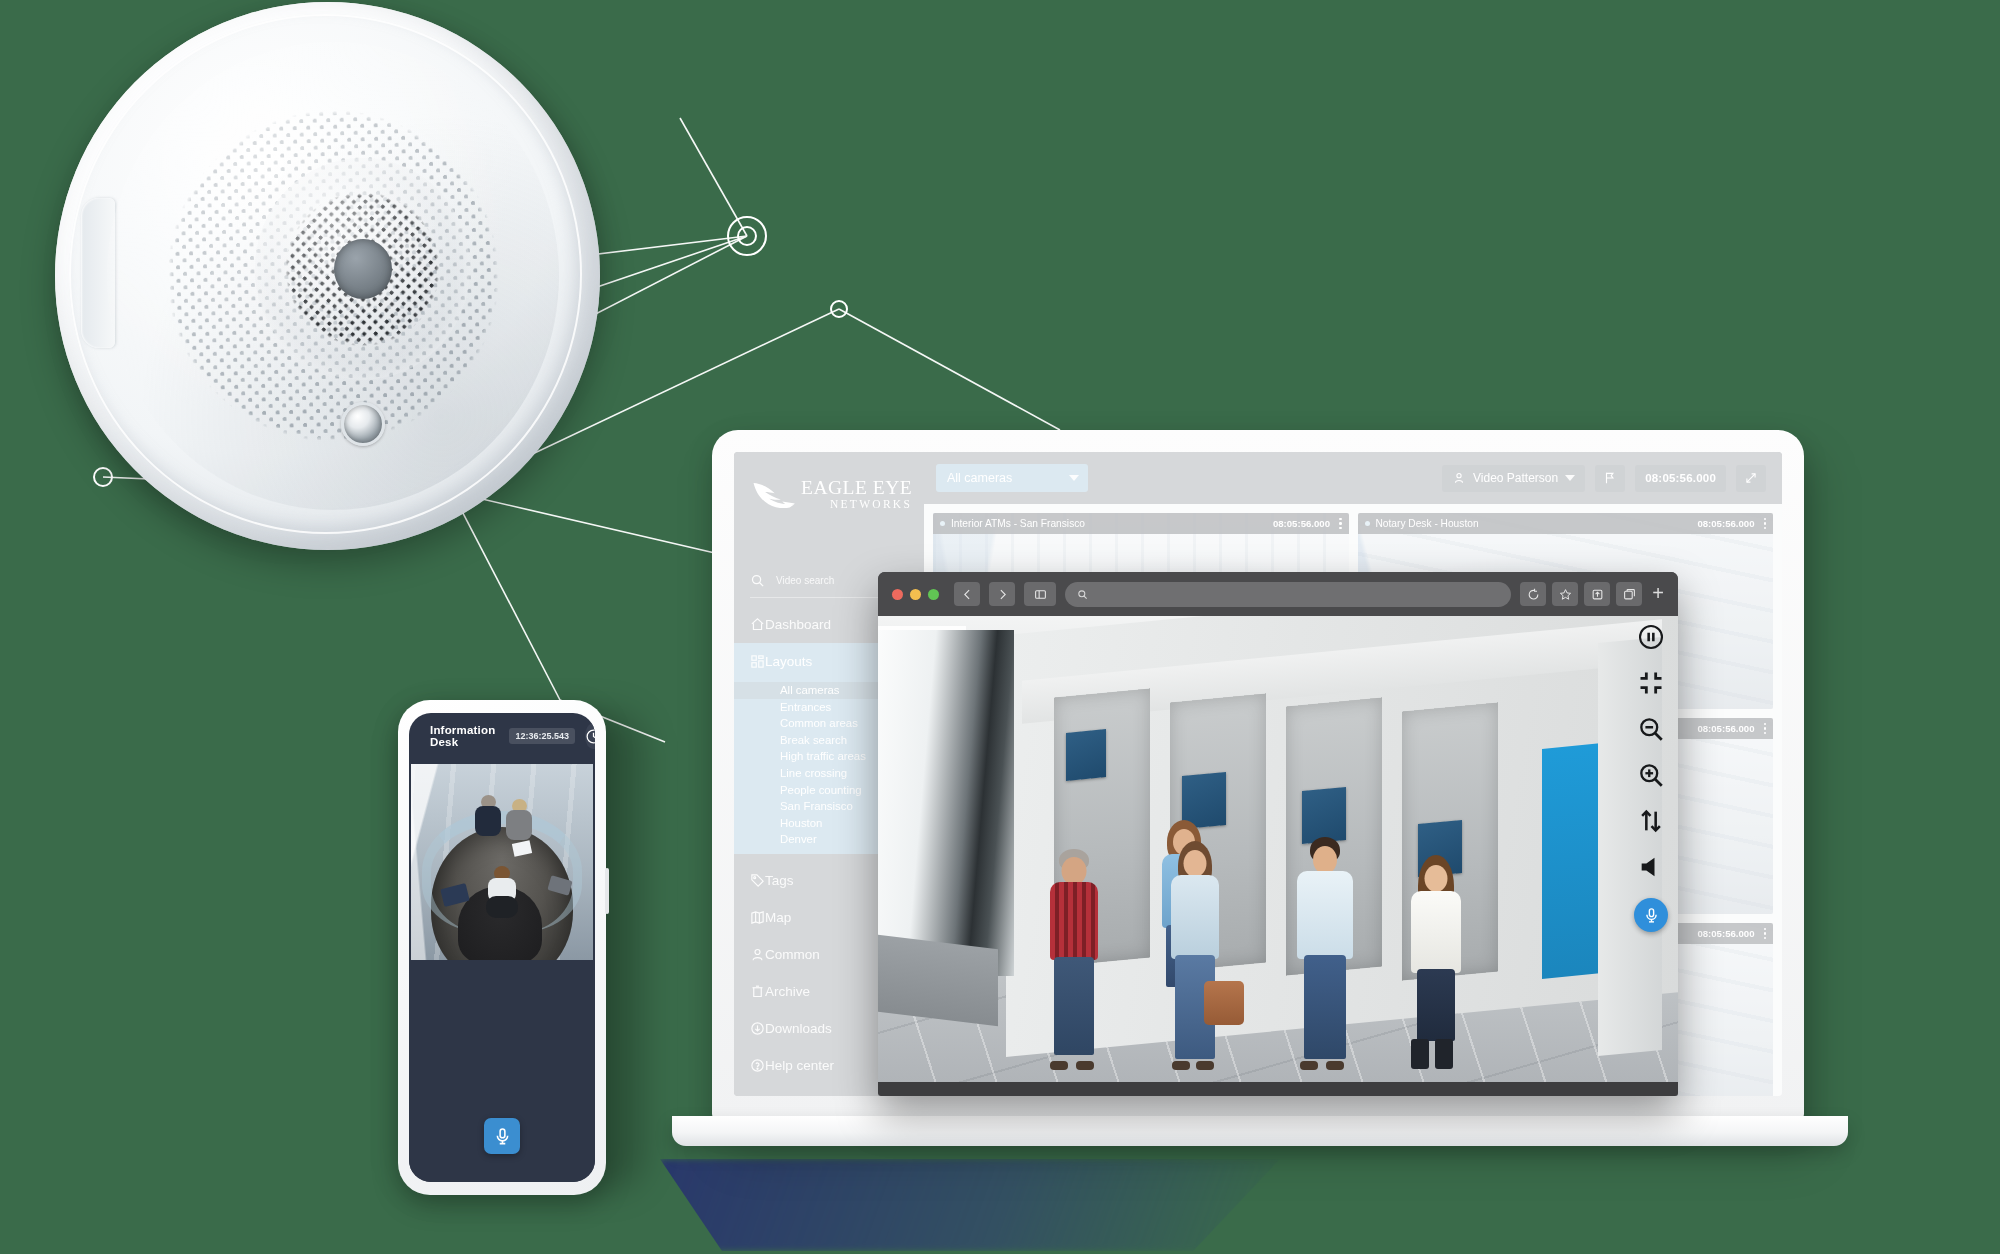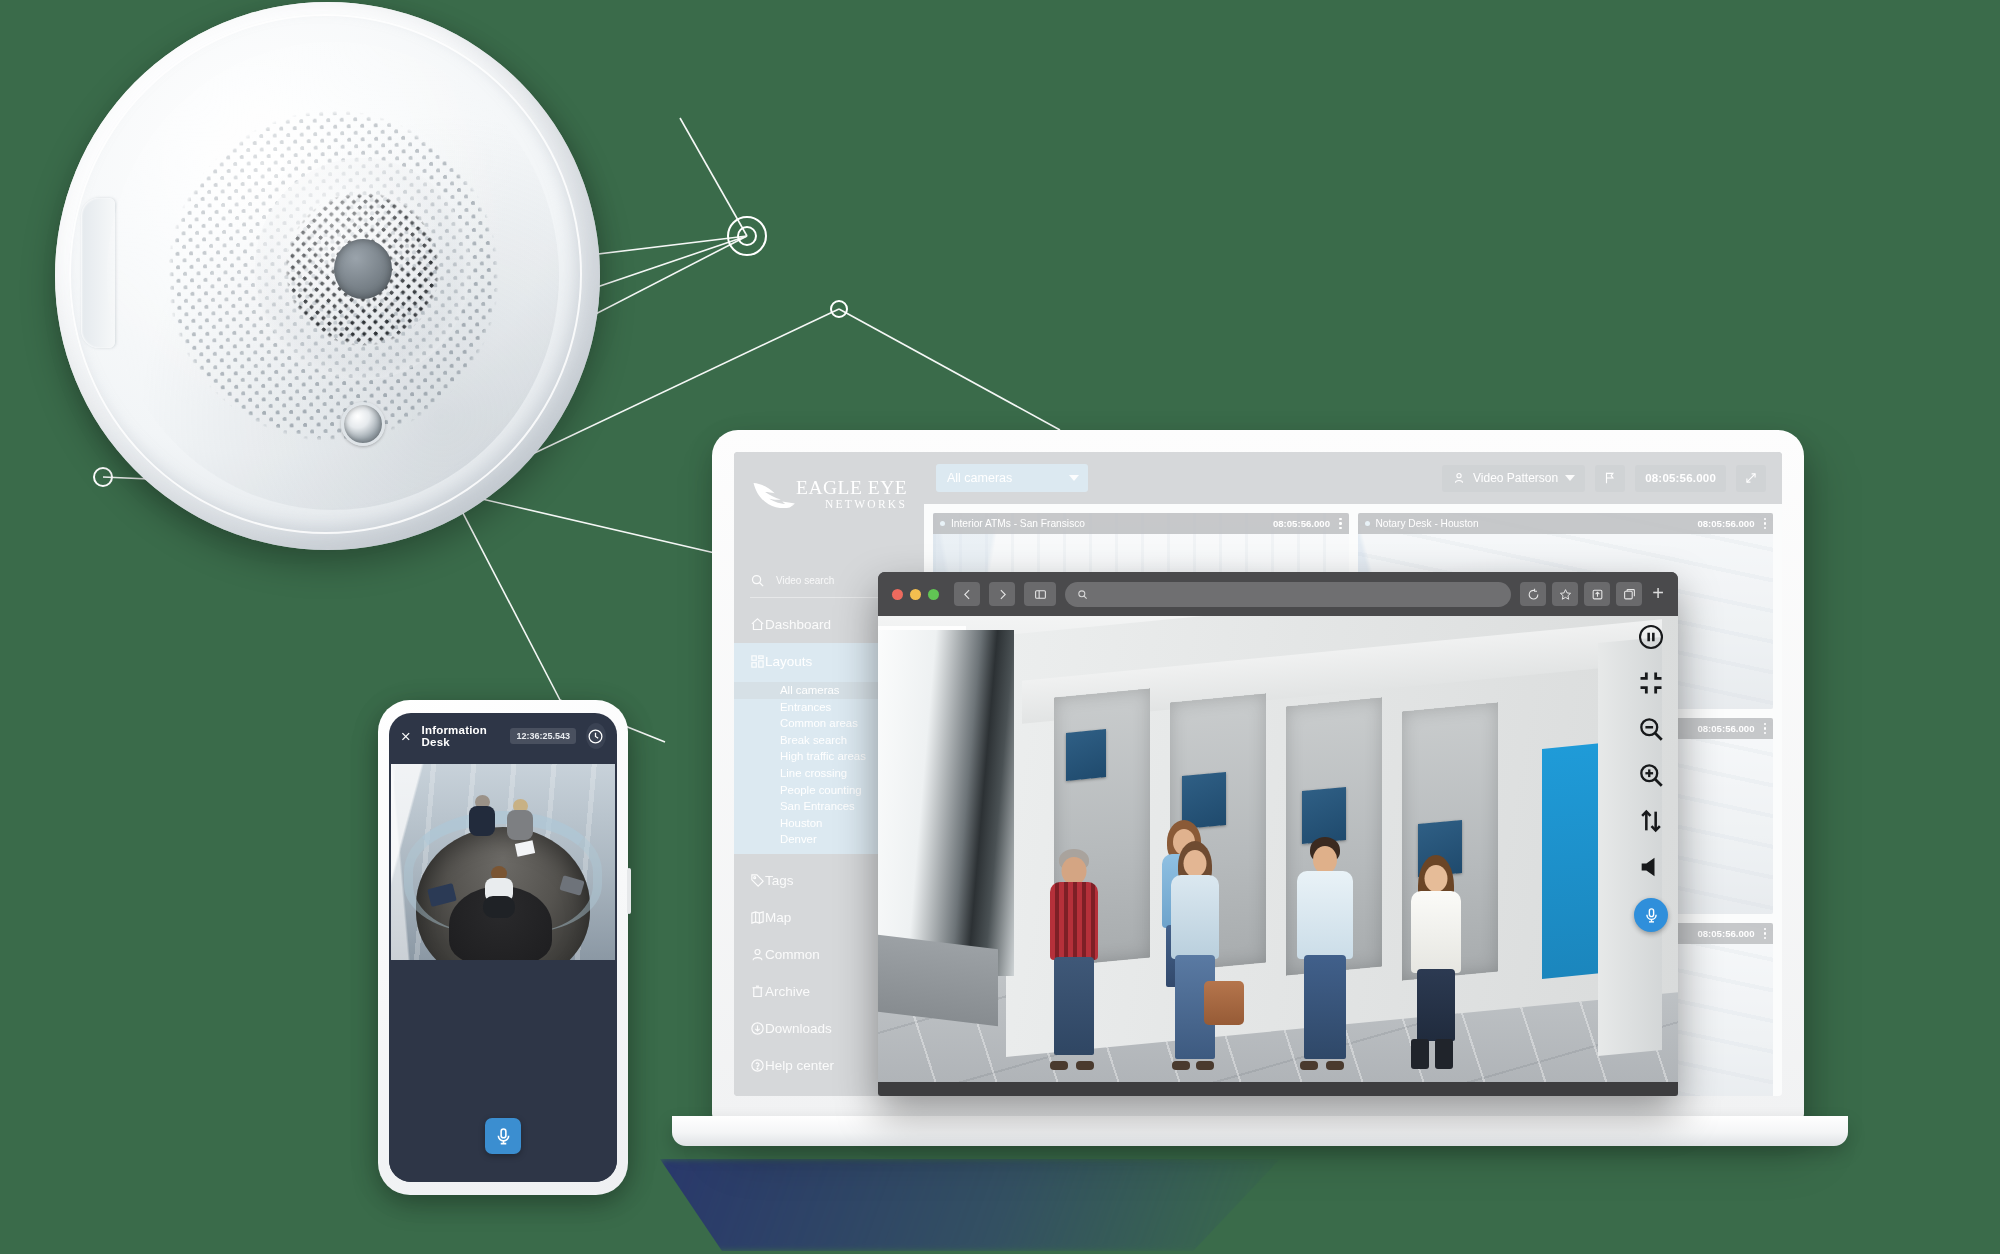--- a/index.html
+++ b/index.html
@@ -131,21 +131,21 @@
     clip-path: polygon(0 0, 100% 0, 86% 100%, 10% 100%);
     z-index: 3;
   }
 
   
   .vms { position: absolute; inset: 0; display: flex; background: #f5f6f7; }
   .vms-sidebar {
     width: 190px; flex: 0 0 190px; background: #a9adb1; position: relative; color: #fff;
   }
   .logo-box { padding: 26px 0 0 18px; }
-  .logo-row { display: flex; align-items: flex-end; }
+  .logo-row { display: flex; align-items: flex-end; gap: 5px; }
   .logo-bird { width: 44px; height: 30px; flex: 0 0 44px; }
   .logo-text { line-height: 1; padding-bottom: 1px; }
   .logo-l1 { font-family: "Liberation Serif", serif; font-size: 19.5px; letter-spacing: .5px; color: #fff; }
   .logo-l2 { font-family: "Liberation Serif", serif; font-size: 11.5px; letter-spacing: 2.3px; color: #fff; text-align: right; margin-top: 1px; }
 
   .search-row {
     display: flex; align-items: center; gap: 11px;
     margin: 62px 16px 0 16px; padding-bottom: 9px;
     border-bottom: 1px solid rgba(255,255,255,.42);
   }
@@ -326,21 +326,21 @@
   .vc svg { width: 28px; height: 28px; }
   .vc-mic {
     width: 34px; height: 34px; border-radius: 50%; background: #2f8fdb;
     display: flex; align-items: center; justify-content: center; box-shadow: 0 2px 5px rgba(0,0,0,.3);
   }
   .vc-mic svg { width: 17px; height: 17px; }
   .pop-foot { position: absolute; left: 0; right: 0; bottom: 0; height: 14px; background: #3d3d3f; }
 
   
   .phone {
-    position: absolute; left: 378px; top: 700px; width: 250px; height: 495px; z-index: 8;
+    position: absolute; left: 398px; top: 700px; width: 208px; height: 495px; z-index: 8;
   }
   .phone-shadow {
     position: absolute; left: 6px; top: 12px; width: 240px; height: 478px;
     background: rgba(0,0,0,.22); filter: blur(16px); border-radius: 34px;
   }
   .phone-body {
     position: absolute; inset: 0; background: linear-gradient(160deg,#ffffff,#eef0f2);
     border-radius: 32px; padding: 13px 11px; box-shadow: 0 10px 26px rgba(0,0,0,.25);
   }
   .phone-btn { position: absolute; right: -3px; top: 168px; width: 4px; height: 46px; background: #e6e8ea; border-radius: 3px; }
@@ -494,21 +494,21 @@
             </div>
 
             <div class="sub-list">
               <div class="sub-item active">All cameras</div>
               <div class="sub-item">Entrances</div>
               <div class="sub-item">Common areas</div>
               <div class="sub-item">Break search</div>
               <div class="sub-item">High traffic areas</div>
               <div class="sub-item">Line crossing</div>
               <div class="sub-item">People counting</div>
-              <div class="sub-item">San Entrances</div>
+              <div class="sub-item">San Fransisco</div>
               <div class="sub-item">Houston</div>
               <div class="sub-item">Denver</div>
             </div>
 
             <div class="nav-item spaced">
               <svg class="ic" viewBox="0 0 24 24" fill="none" stroke="#fff" stroke-width="1.9">
                 <path d="M3 3 H11 L21 13 L13 21 L3 11 Z"></path>
                   <circle cx="7.5" cy="7.5" r="1.6"></circle>
               </svg>
               <span>Tags</span>

